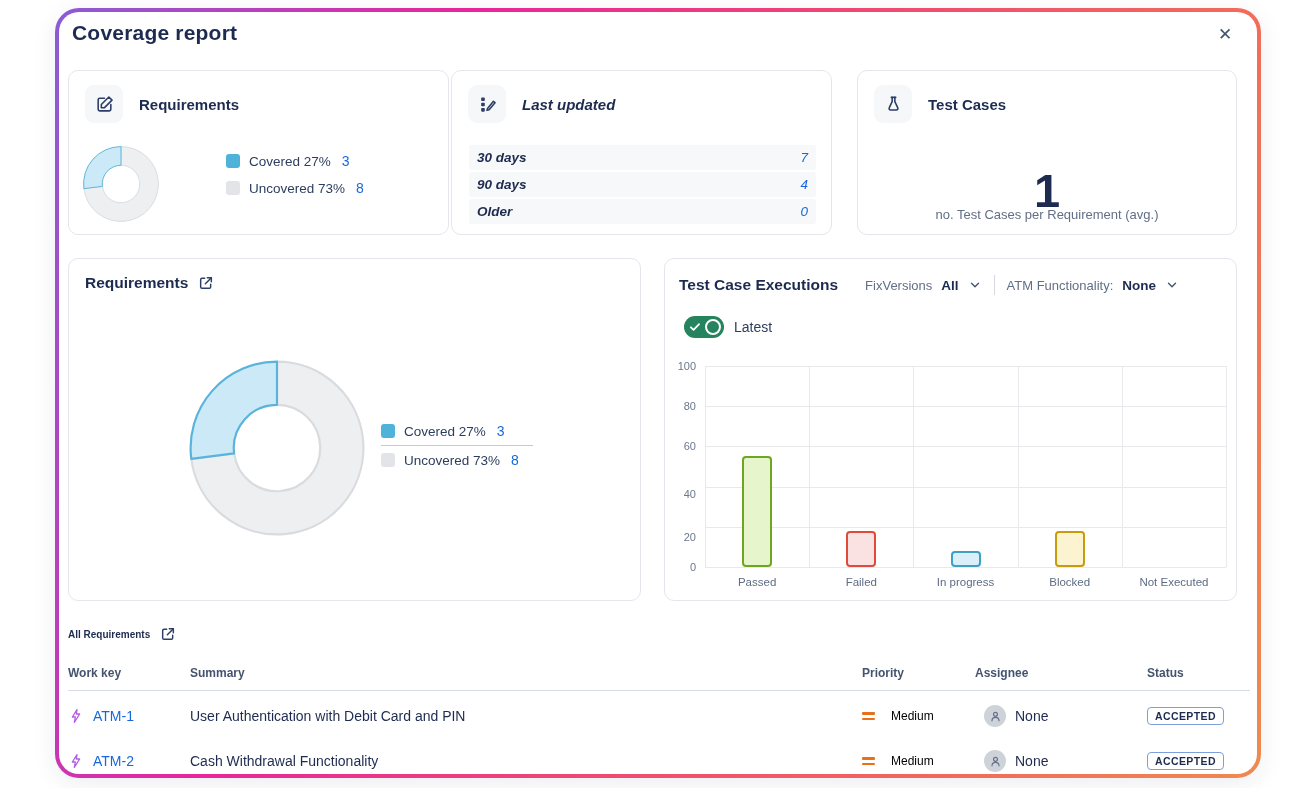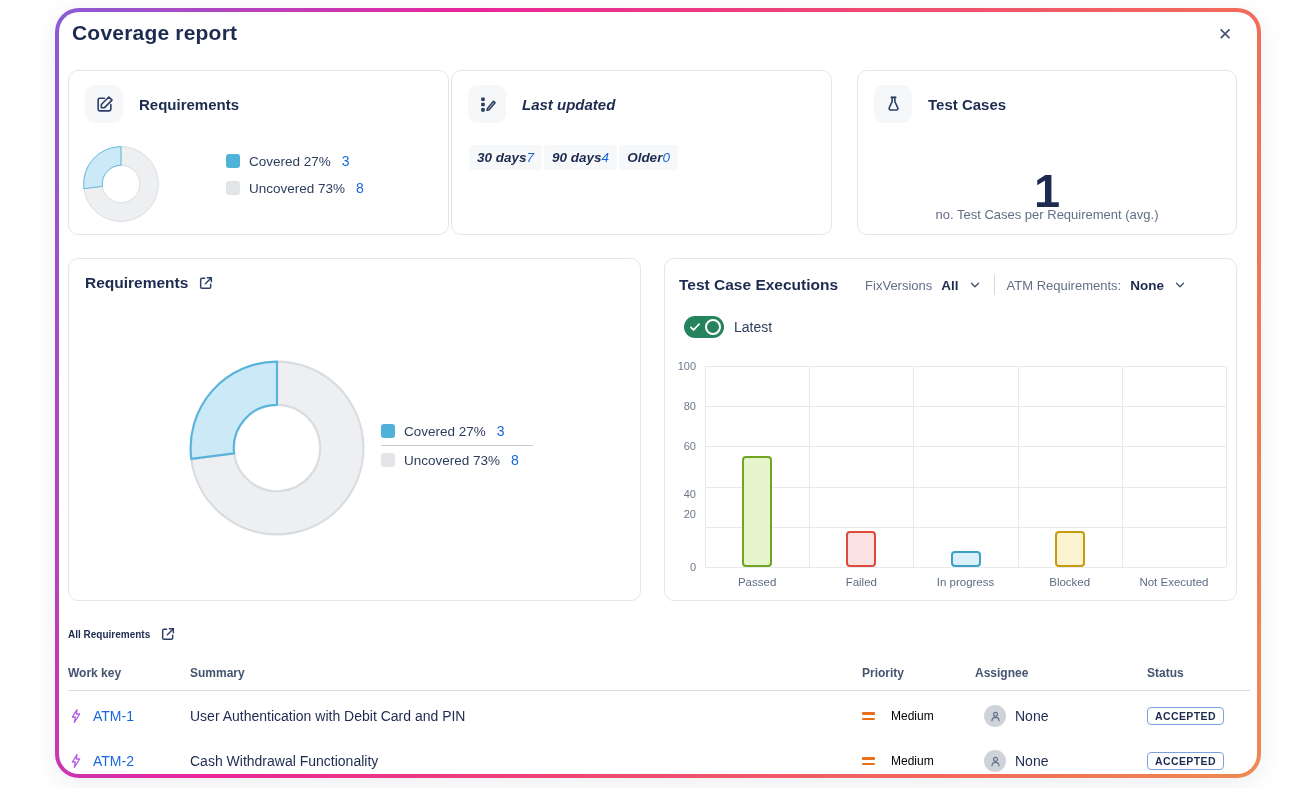--- a/index.html
+++ b/index.html
@@ -30,21 +30,21 @@
   .card-head { position:absolute; left:16px; top:14px; display:flex; align-items:center; gap:16px; }
   .icon-box { width:38px; height:38px; background:#F6F7F9; border-radius:9px; display:flex; align-items:center; justify-content:center; }
   .card-title { font-size:15px; font-weight:bold; color:#1D2B50; }
 
   .donut-sm { position:absolute; left:13px; top:74px; width:78px; height:78px; }
   .legend-sm { position:absolute; left:157px; top:82px; display:flex; flex-direction:column; gap:11px; }
   .legend-row { display:flex; align-items:center; gap:9px; font-size:13.5px; color:#2C3E5D; }
   .swatch { width:14px; height:14px; border-radius:3px; flex:0 0 auto; }
   .legend-count { color:#1868DB; font-size:14px; margin-left:2px; }
 
-  .lu-rows { position:absolute; left:17px; top:74px; width:347px; display:flex; flex-direction:row; gap:2px; }
+  .lu-rows { position:absolute; left:17px; top:74px; width:347px; display:flex; flex-direction:column; gap:2px; }
   .lu-row { height:25px; background:#F7F8F9; border-radius:3px; display:flex; align-items:center; justify-content:space-between; padding:0 8px 0 8px; }
   .lu-label { font-size:13.5px; font-weight:bold; color:#1D2B50; }
   .lu-value { font-size:13.5px; color:#1868DB; }
 
   .tc-big { position:absolute; left:0; top:96px; width:100%; text-align:center; font-size:47px; font-weight:bold; color:#1D2B50; line-height:1; }
   .tc-caption { position:absolute; left:0; top:136px; width:100%; text-align:center; font-size:13px; color:#626F86; }
 
   .card-title-row { position:absolute; left:16px; top:15px; display:flex; align-items:center; gap:10px; }
   .donut-lg { position:absolute; left:118px; top:99px; width:180px; height:180px; }
   .legend-lg { position:absolute; left:312px; top:158px; width:152px; }
@@ -208,41 +208,41 @@
           <span style="width:27px"></span>
           <div class="filter-group">
             <span class="filter-label">FixVersions</span>
             <span class="filter-value">All</span>
             <svg class="ico" width="14" height="14" viewBox="0 0 24 24" fill="none" stroke="#44546F" stroke-width="2.4" stroke-linecap="round" stroke-linejoin="round">
                 <path d="M6 9 l6 6 6 -6"></path>
               </svg>
           </div>
           <div class="v-divider"></div>
           <div class="filter-group">
-            <span class="filter-label">ATM Requirements:</span>
+            <span class="filter-label">ATM Functionality:</span>
             <span class="filter-value">None</span>
             <svg class="ico" width="14" height="14" viewBox="0 0 24 24" fill="none" stroke="#44546F" stroke-width="2.4" stroke-linecap="round" stroke-linejoin="round">
                 <path d="M6 9 l6 6 6 -6"></path>
               </svg>
           </div>
         </div>
 
         <div class="toggle-row">
           <div class="toggle">
             <svg class="check" width="14" height="14" viewBox="0 0 24 24" fill="none" stroke="#fff" stroke-width="3" stroke-linecap="round" stroke-linejoin="round">
                 <path d="M5 12.5 l4.5 4.5 L19 7"></path>
               </svg>
             <span class="knob"></span>
           </div>
           <span class="toggle-label">Latest</span>
         </div>
 
         <div class="ylabels" id="tc-ylabels">
             <div class="ylabel" style="top: 195px;">0</div>
-            <div class="ylabel" style="top: 142px; margin-left: 22px;">20</div>
+            <div class="ylabel" style="top: 165px; margin-left: 22px;">20</div>
             <div class="ylabel" style="top: 122px;">40</div>
             <div class="ylabel" style="top: 74.4px;">60</div>
             <div class="ylabel" style="top: 34.2px;">80</div>
             <div class="ylabel" style="top: -6px;">100</div>
           </div>
         <div class="plot" id="tc-plot">
             <div class="gridline-h" style="top: 201px;"></div>
             <div class="gridline-h" style="top: 160.8px;"></div>
             <div class="gridline-h" style="top: 120.6px;"></div>
             <div class="gridline-h" style="top: 80.4px;"></div>

